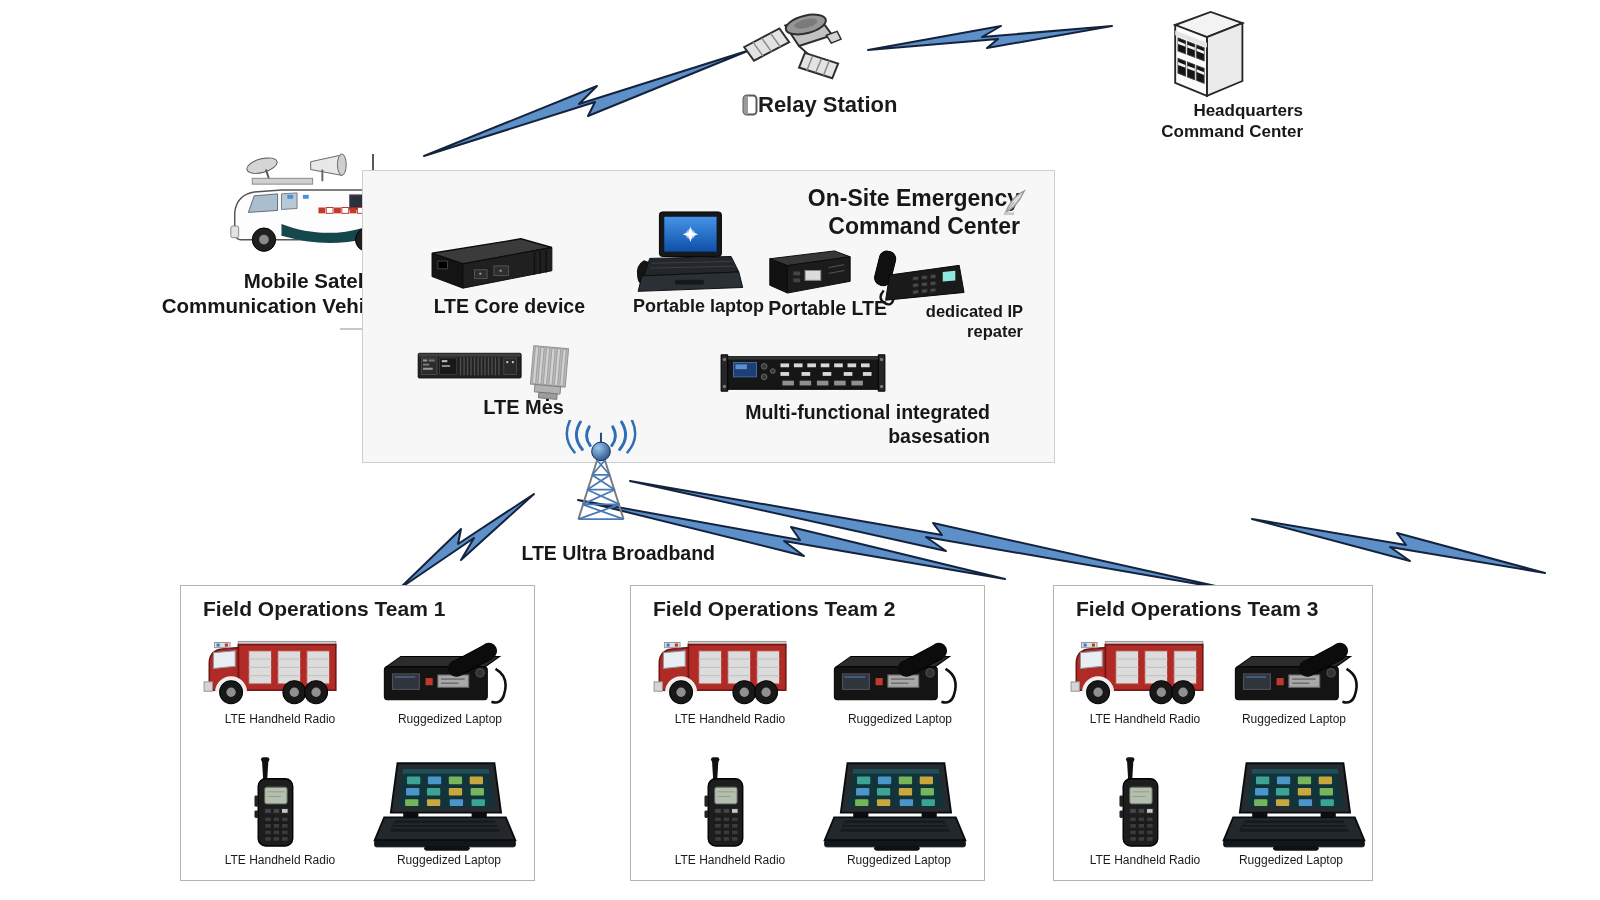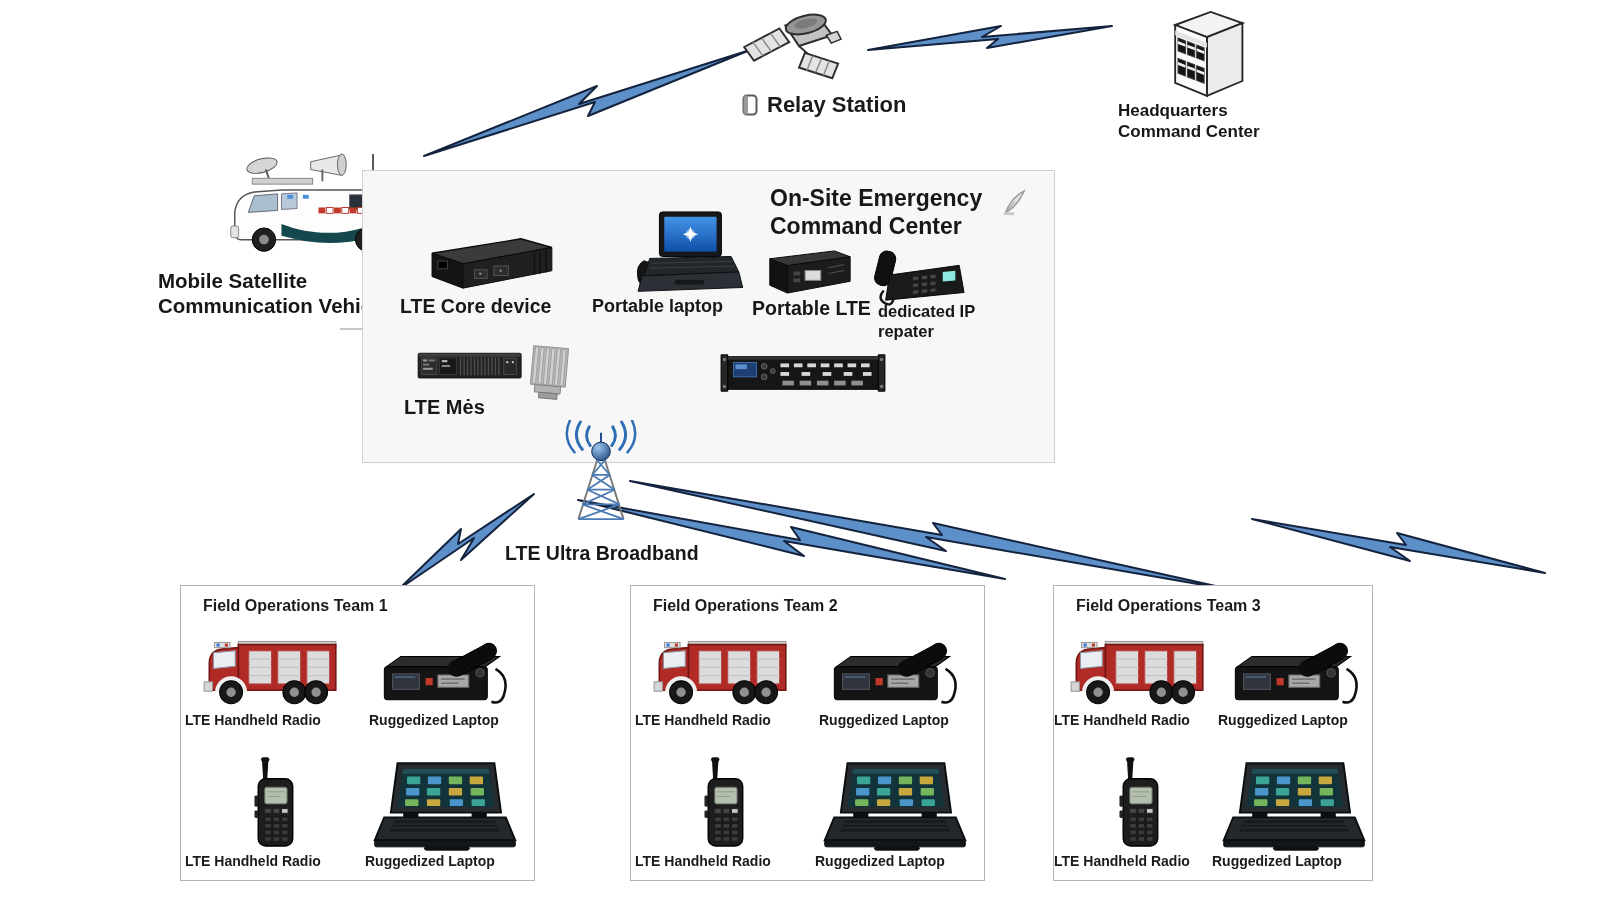--- a/index.html
+++ b/index.html
@@ -1,41 +1,41 @@
 <!DOCTYPE html>
 <html><head>
 <meta charset="utf-8">
 <style>
   html,body{margin:0;padding:0;background:#fff}
   .stage{position:relative;width:1600px;height:900px;background:#ffffff;overflow:hidden;
          font-family:"Liberation Sans",sans-serif;color:#1b1b1b}
   .abs{position:absolute}
-  .lbl{position:absolute;text-align:left;font-weight:600;color:#171717;line-height:1.22}
+  .lbl{position:absolute;text-align:right;font-weight:600;color:#171717;line-height:1.22}
   .onsite-box{position:absolute;left:362px;top:170px;width:693px;height:293px;
               background:#f7f7f7;border:1px solid #cfcfcf;box-sizing:border-box}
   .team{position:absolute;top:585px;width:355px;height:296px;background:#fff;
         border:1px solid #b3b3b3;box-sizing:border-box}
-  .team-title{position:absolute;left:22px;top:11px;font-size:16px;font-weight:600}
-  .cell-label{position:absolute;font-size:14px;font-weight:700;text-align:left}
+  .team-title{position:absolute;left:22px;top:11px;font-size:21px;font-weight:600}
+  .cell-label{position:absolute;font-size:12px;font-weight:400;text-align:center}
   .dev{position:absolute}
   .d1{left:20px;top:46px;width:140px;height:78px}
   .d2{left:188px;top:56px;width:146px;height:70px}
   .d3{left:66px;top:170px;width:56px;height:94px}
   .d4{left:188px;top:174px;width:152px;height:92px}
   .cl1{left:4px;top:126px;width:190px}
   .cl2{left:188px;top:126px;width:162px}
   .cl3{left:4px;top:267px;width:190px}
   .cl4{left:184px;top:267px;width:168px}
   .narrow{width:320px}
   .narrow .d1{left:14px}   .narrow .cl1{left:0;width:182px}
   .narrow .d2{left:166px}  .narrow .cl2{left:164px;width:152px}
   .narrow .d3{left:58px}   .narrow .cl3{left:0;width:182px}
   .narrow .d4{left:164px}  .narrow .cl4{left:158px;width:158px}
   .relay-row{position:absolute;left:742px;top:92px;width:190px;display:flex;
-             align-items:center;gap:9px;font-size:22px;font-weight:600}
+             align-items:center;font-size:22px;font-weight:600}
   svg{display:block}
   .overlay{position:absolute;left:0;top:0;pointer-events:none}
 </style>
 </head>
 <body>
 
 <div class="stage">
 
   <svg width="0" height="0" style="position:absolute">
     <defs>
@@ -486,20 +486,21 @@
       <use href="#s-mes"></use>
     </svg>
   <svg class="abs" style="left:527px;top:343px" width="46" height="58" viewBox="0 0 50 62">
       <use href="#s-heatsink"></use>
     </svg>
   <div class="lbl" style="left:404px;top:395px;width:160px;font-size:20px">LTE Mės</div>
 
   <svg class="abs" style="left:716px;top:350px" width="174" height="46" viewBox="0 0 175 48">
       <use href="#s-base"></use>
     </svg>
+  <div class="lbl" style="left:640px;top:401px;width:350px;font-size:19.5px">Multi-functional integrated basesation</div>
 
   <svg class="abs" style="left:556px;top:420px" width="90" height="106" viewBox="0 0 90 108">
       <use href="#s-tower"></use>
     </svg>
   <div class="lbl" style="left:505px;top:542px;width:210px;font-size:19.5px">LTE Ultra Broadband</div>
 
   <div class="team" style="left:180px">
     <div class="team-title">Field Operations Team 1</div>
     <svg class="dev d1" viewBox="0 0 135 75">
         <use href="#s-firetruck"></use>

